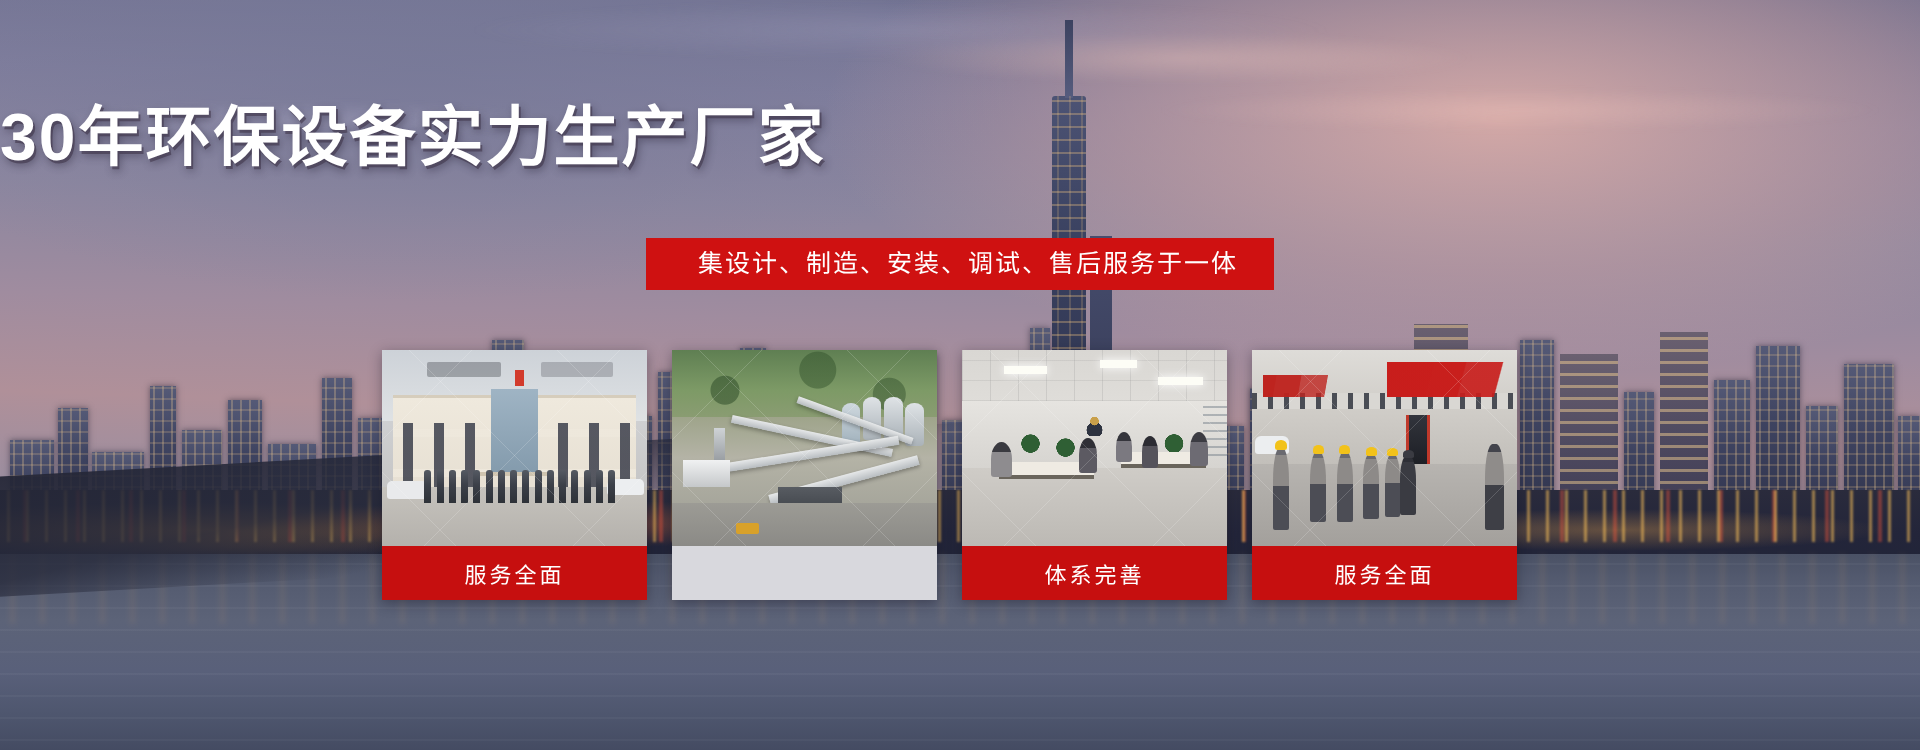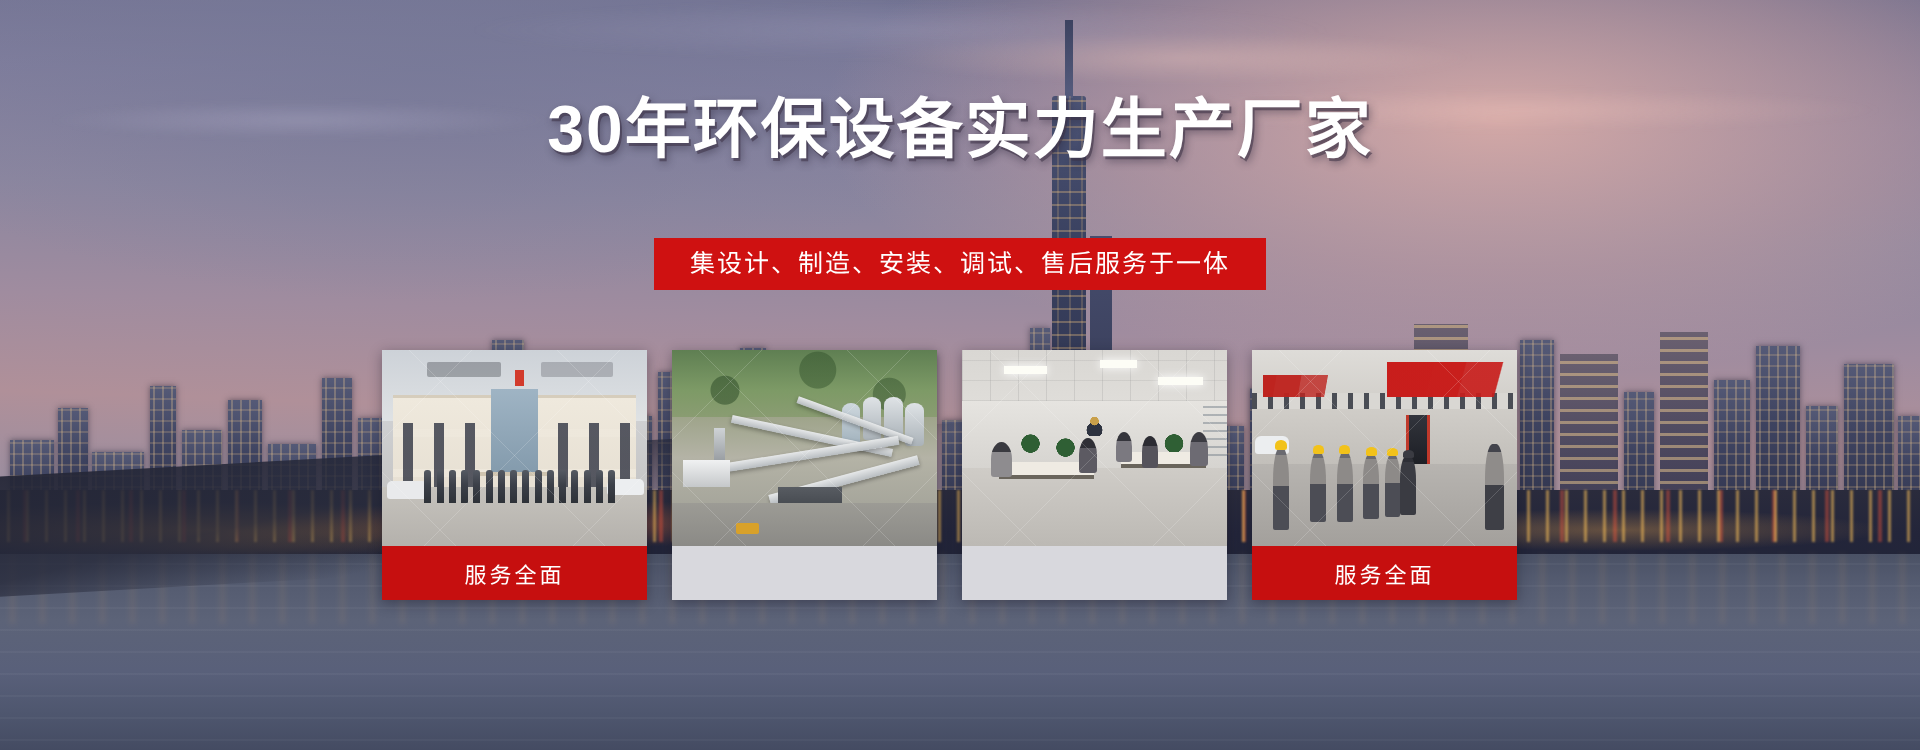--- a/index.html
+++ b/index.html
@@ -121,43 +121,43 @@
     background:repeating-linear-gradient(180deg, rgba(255,255,255,0) 0 9px, rgba(255,255,255,.035) 9px 11px, rgba(255,255,255,0) 11px 22px);
   }
   .shore-diag{
     position:absolute; left:-60px; bottom:150px; width:1060px; height:120px;
     background:linear-gradient(170deg, rgba(36,38,54,.95) 0%, rgba(40,43,60,.8) 38%, rgba(70,76,96,0) 62%);
     transform:rotate(-3.2deg); transform-origin:left bottom;
   }
 
   
   .headline {
-    position:absolute; left:0; top:96px; width:1920px;
-    text-align:center;
+    position:absolute; left:0; top:104px; width:1920px;
+    text-align:left;
     font-size:66px; line-height:1; font-weight:bold;
     letter-spacing:2px;
     color:#ffffff;
     text-shadow:
       2px 3px 0 rgba(60,50,70,.55),
       3px 5px 9px rgba(40,35,55,.45);
     white-space:nowrap;
   }
 
   
   .subbar-wrap{
     position:absolute; left:0; top:238px; width:1920px; text-align:center;
   }
   .subbar{
     display:inline-block;
     background:#cf1111;
     color:#ffffff;
     font-size:25px; line-height:1;
     font-weight:500;
     letter-spacing:2px;
-    padding:13px 36px 14px 36px;
+    padding:13px 36px 14px 52px;
     white-space:nowrap;
   }
 
   
   .cards{
     position:absolute; left:382px; top:350px;
     width:1156px; height:229px;
     display:flex; gap:25px;
   }
   .card{
@@ -469,20 +469,21 @@
           <div class="plant pl2"></div>
           <div class="plant pl3"></div>
         <div class="desk d2"></div>
         <div class="pers p3"></div>
           <div class="pers p4"></div>
           <div class="pers p5"></div>
         <div class="desk d1"></div>
         <div class="pers p1"></div>
           <div class="pers p2"></div>
       </div>
+      <div class="card-label">体系完善</div>
     </div>
 
     <div class="card">
       <div class="card-photo ph4">
         <div class="fac"></div>
         <div class="redtext"></div>
         <div class="smalltext"></div>
         <div class="door"></div>
         <div class="gnd"></div>
         <div class="carw"></div>

